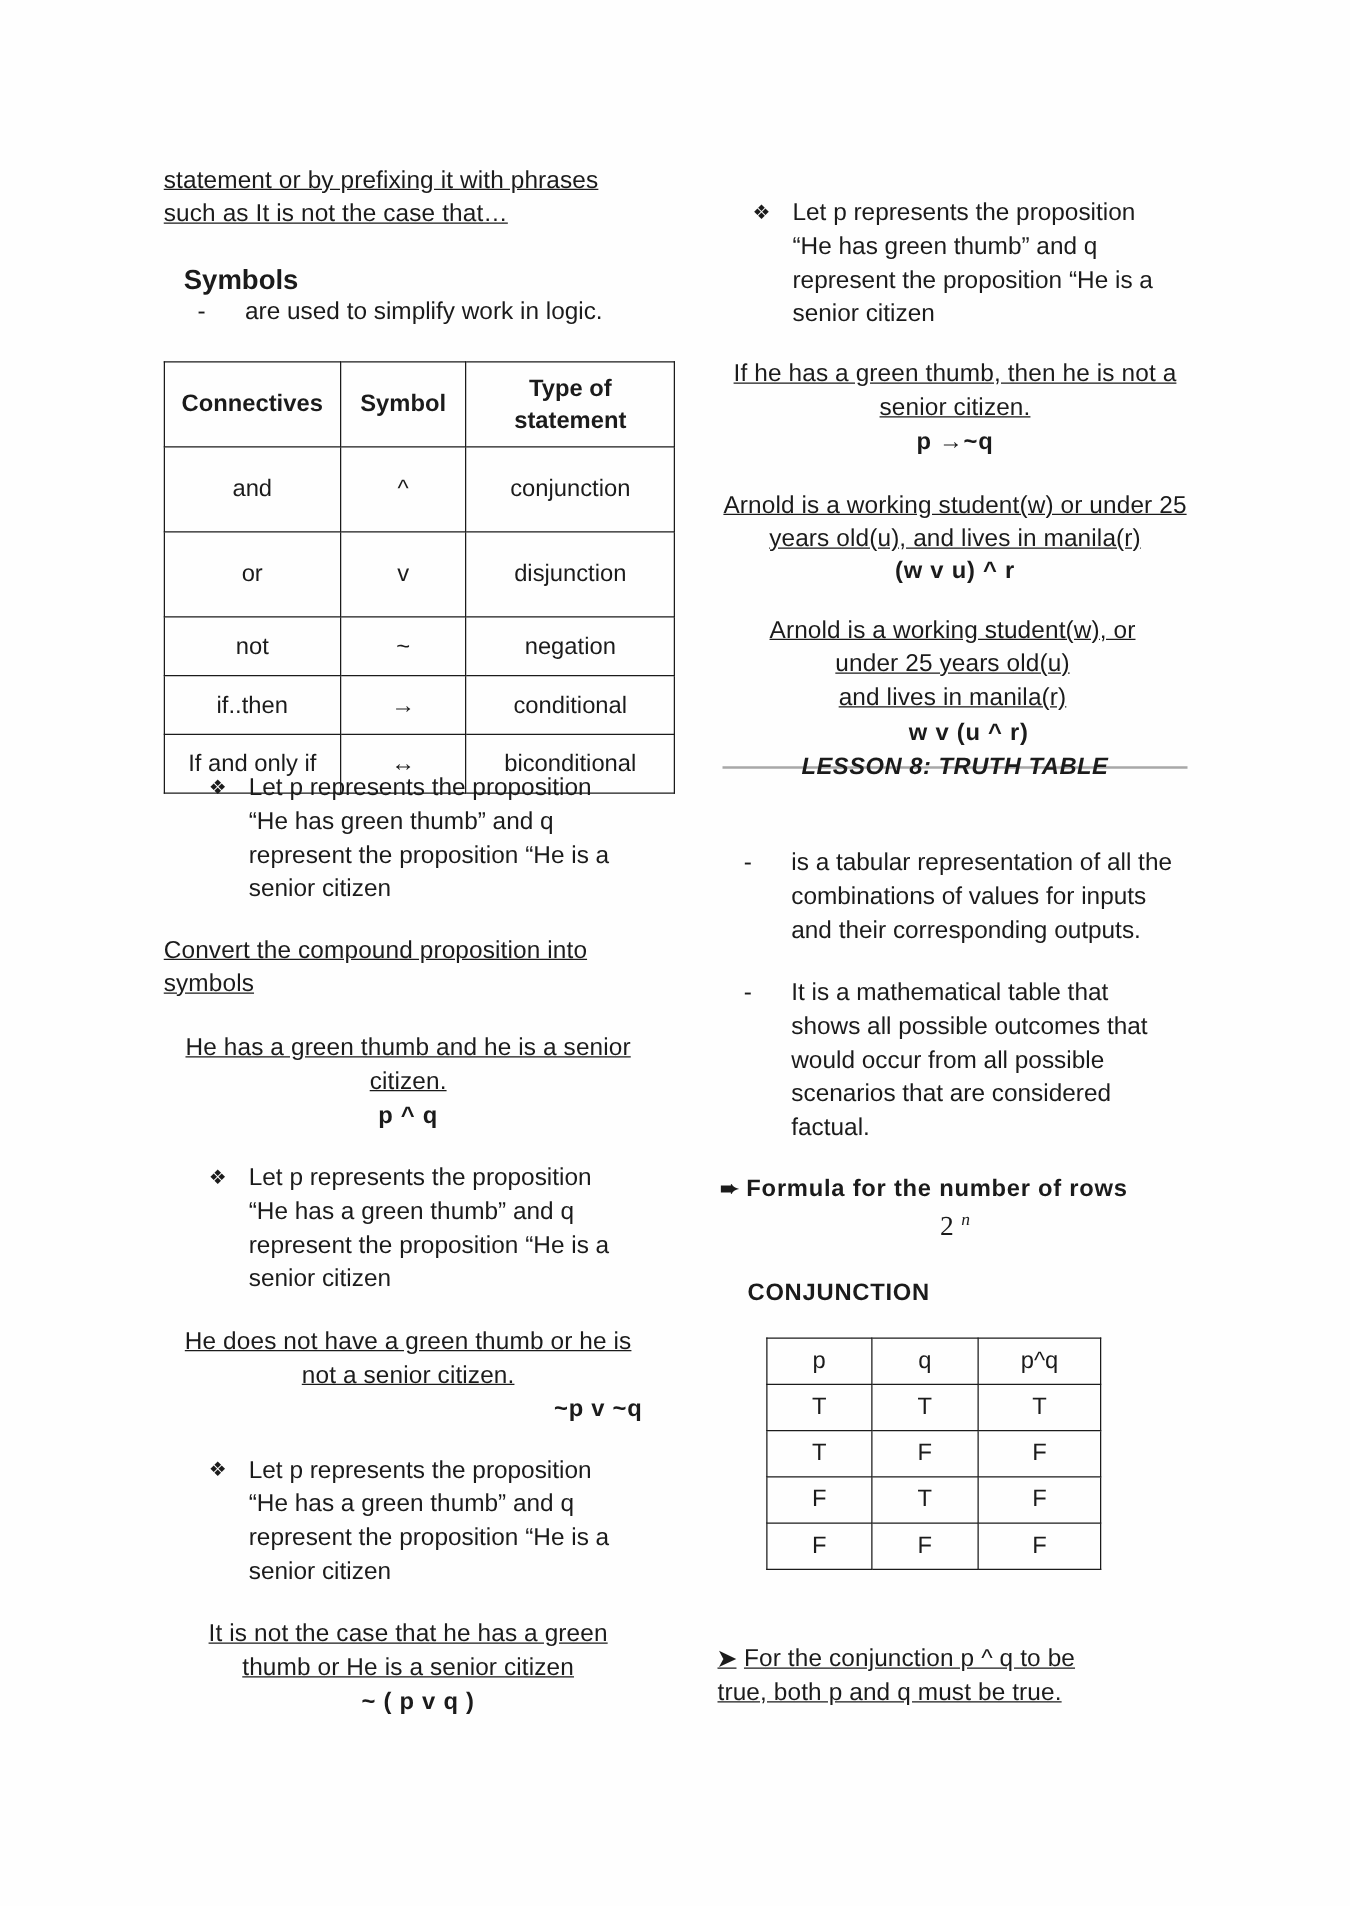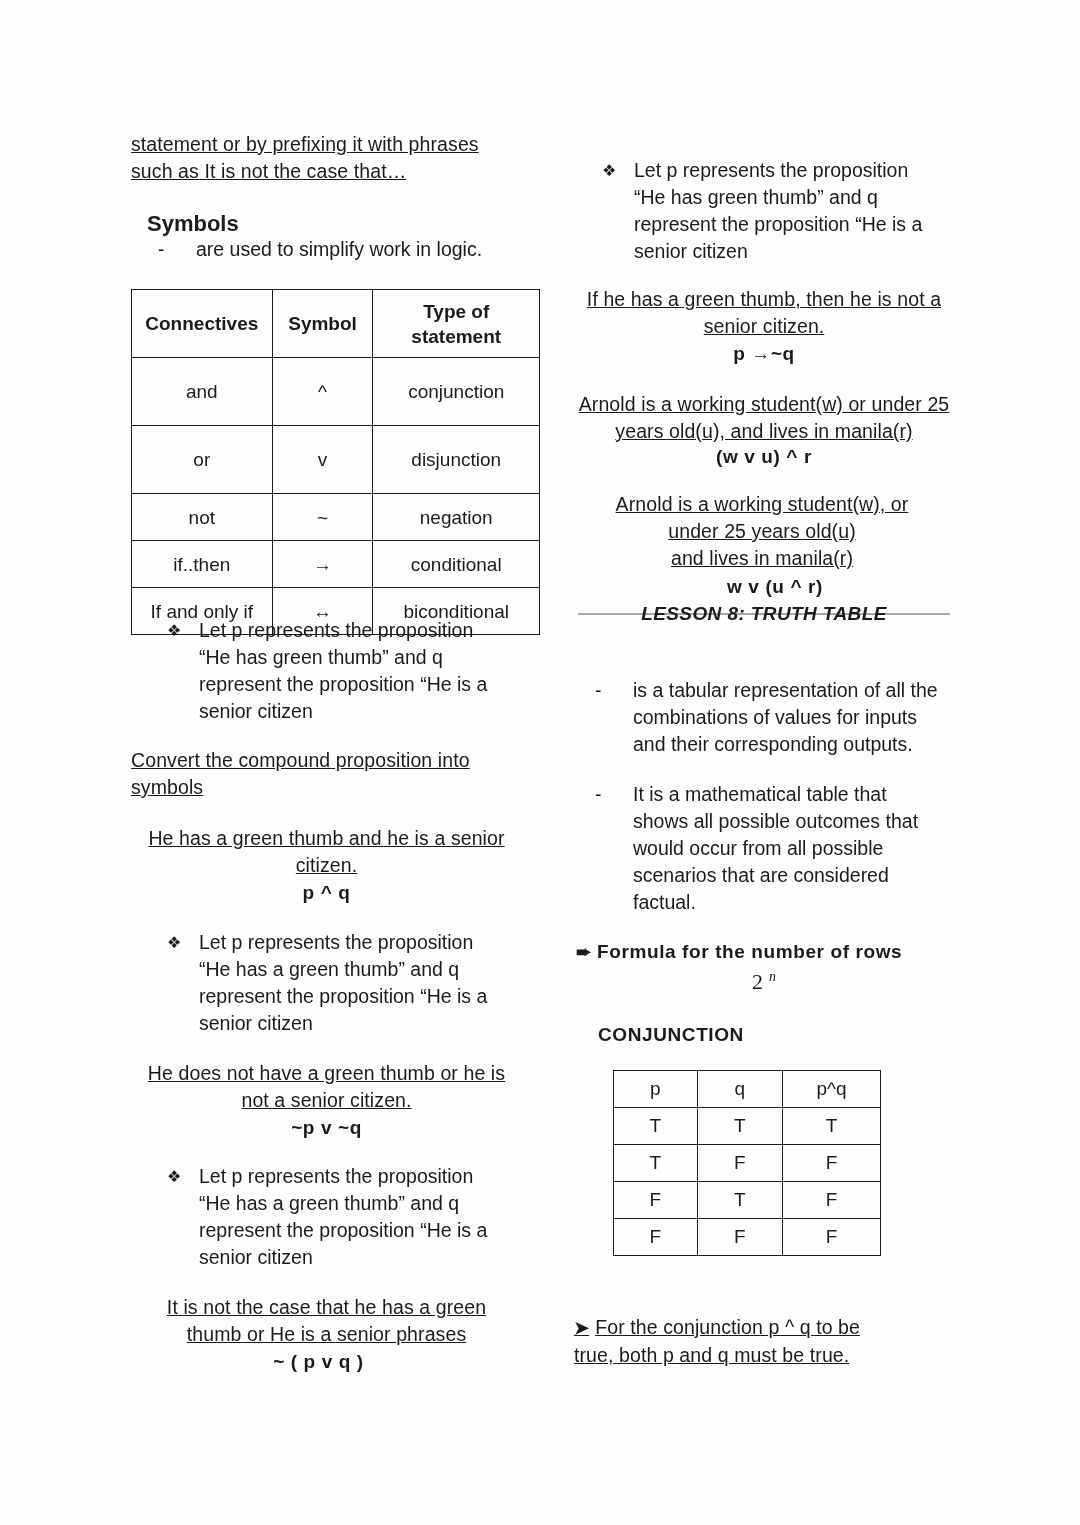--- a/index.html
+++ b/index.html
@@ -221,32 +221,32 @@
 
     <div class="bl-item dia-list" style="position:absolute; top:929px; left:36px; width:330px;">
       <span class="bl-mark">❖</span>
       <span class="bl-text">Let p represents the proposition “He has a green thumb” and q represent the proposition “He is a senior citizen</span>
     </div>
 
     <div class="para center" style="position:absolute; top:1060px; left:8px; width:375px;">
       <span class="sp">He does not have a green thumb or he is</span>
       <span class="sp">not a senior citizen.</span>
     </div>
-    <div class="formula" style="position:absolute; top:1114px; left:8px; width:375px;">~p v ~q</div>
+    <div class="formula" style="position:absolute; top:1114px; left:8px; width:375px;text-align:right;">~p v ~q</div>
 
     <div class="bl-item dia-list" style="position:absolute; top:1163px; left:36px; width:330px;">
       <span class="bl-mark">❖</span>
       <span class="bl-text">Let p represents the proposition “He has a green thumb” and q represent the proposition “He is a senior citizen</span>
     </div>
 
     <div class="para center" style="position:absolute; top:1294px; left:8px; width:375px;">
       <span class="sp">It is not the case that he has a green</span>
-      <span class="sp">thumb or He is a senior phrases</span>
-    </div>
-    <div class="formula" style="position:absolute; top:1348px; left:0; width:375px;">~ ( p v q )</div>
+      <span class="sp">thumb or He is a senior citizen</span>
+    </div>
+    <div class="formula" style="position:absolute; top:1348px; left:16px; width:375px;">~ ( p v q )</div>
   </div>
 
   <div class="col col-right">
 
     <div class="bl-item dia-list" style="position:absolute; top:157px; left:24px; width:330px;">
       <span class="bl-mark">❖</span>
       <span class="bl-text">Let p represents the proposition “He has green thumb” and q represent the proposition “He is a senior citizen</span>
     </div>
 
     <div class="para center" style="position:absolute; top:286px; left:0; width:372px;">

